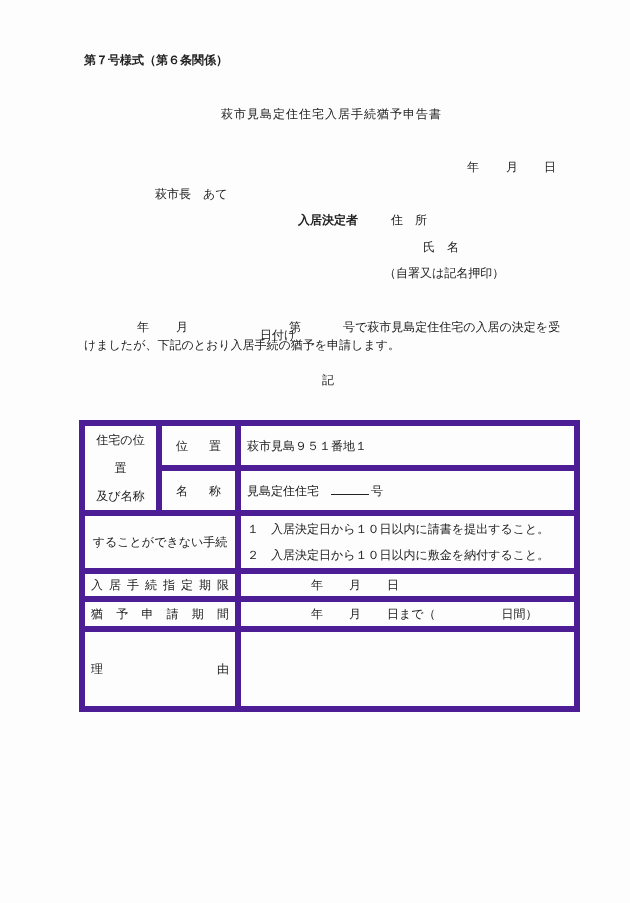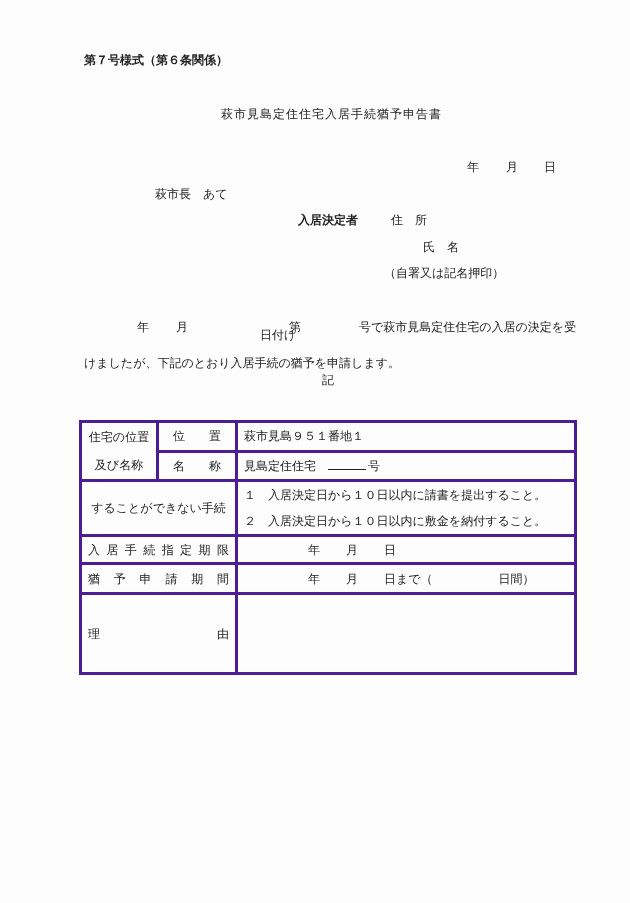--- a/index.html
+++ b/index.html
@@ -1,21 +1,21 @@
 <!DOCTYPE html>
 <html><head>
 <meta charset="utf-8">
 <style>
   html, body { margin: 0; padding: 0; background: #fdfdfd; }
   body { width: 630px; height: 903px; position: relative; overflow: hidden;
          font-family: "DejaVu Serif", "Liberation Serif", serif; color: #222; font-size: 12px; }
   .abs { position: absolute; white-space: nowrap; line-height: 14px; }
   .title { letter-spacing: 1px; }
   table.form { position: absolute; left: 79px; top: 420px; width: 495px; border-collapse: collapse; table-layout: fixed; }
-  table.form td { border: 3px solid #4c1d95; padding: 0 6px; font-size: 12px; line-height: 14px; vertical-align: middle; }
+  table.form td { border: 6px solid #4c1d95; padding: 0 6px; font-size: 12px; line-height: 14px; vertical-align: middle; }
   .spread { display: flex; justify-content: space-between; }
   .underline { display: inline-block; width: 38px; border-bottom: 1px solid #222; height: 10px; margin: 0 2px 0 12px; vertical-align: baseline; }
   .gap { display: inline-block; }
 </style>
 </head>
 <body>
 
 <div class="abs" style="left:84px; top:53px;font-weight:bold;">第７号様式（第６条関係）</div>
 
 <div class="abs title" style="left:221px; top:107px;">萩市見島定住住宅入居手続猶予申告書</div>
@@ -31,22 +31,22 @@
 <div class="abs" style="left:298px; top:213px;font-weight:bold;">入居決定者</div>
 <div class="abs" style="left:391px; top:213px;">住　所</div>
 <div class="abs" style="left:391px; top:240px;margin-left:32px;">氏　名</div>
 <div class="abs" style="left:384px; top:266px;">（自署又は記名押印）</div>
 
 <div>
   <span class="abs" style="left:137px; top:320px;">年</span>
   <span class="abs" style="left:176px; top:320px;">月</span>
   <span class="abs" style="left:213px; top:328px;margin-left:47px;">日付け</span>
   <span class="abs" style="left:289px; top:320px;">第</span>
-  <span class="abs" style="left:343px; top:320px;margin-left:16px;">号で萩市見島定住住宅の入居の決定を受</span>
-  <span class="abs" style="left:84px; top:356px;">けましたが、下記のとおり入居手続の猶予を申請します。</span>
+  <span class="abs" style="left:343px; top:320px;">号で萩市見島定住住宅の入居の決定を受</span>
+  <span class="abs" style="left:84px; top:338px;">けましたが、下記のとおり入居手続の猶予を申請します。</span>
 </div>
 
 <div class="abs" style="left:322px; top:373px;">記</div>
 
 <table class="form">
   <colgroup>
     <col style="width:77px">
     <col style="width:79px">
     <col style="width:339px">
   </colgroup>

